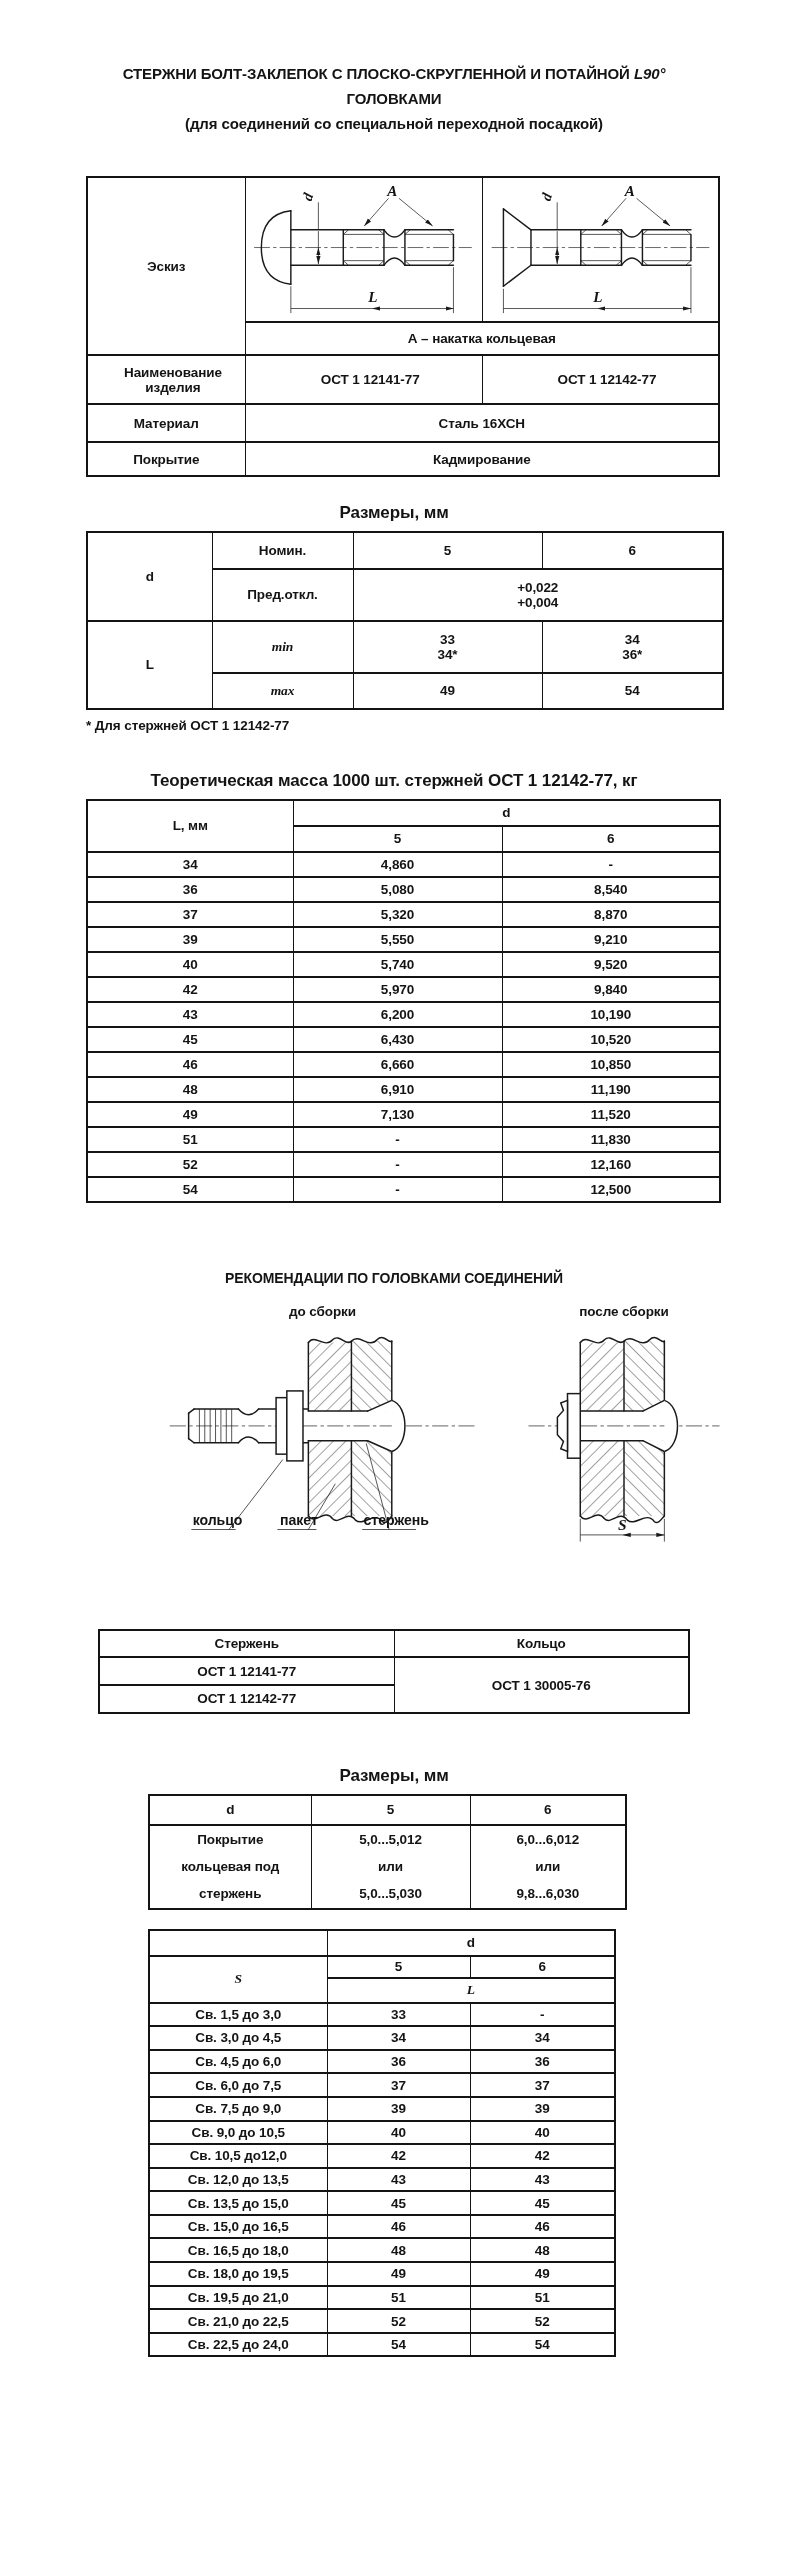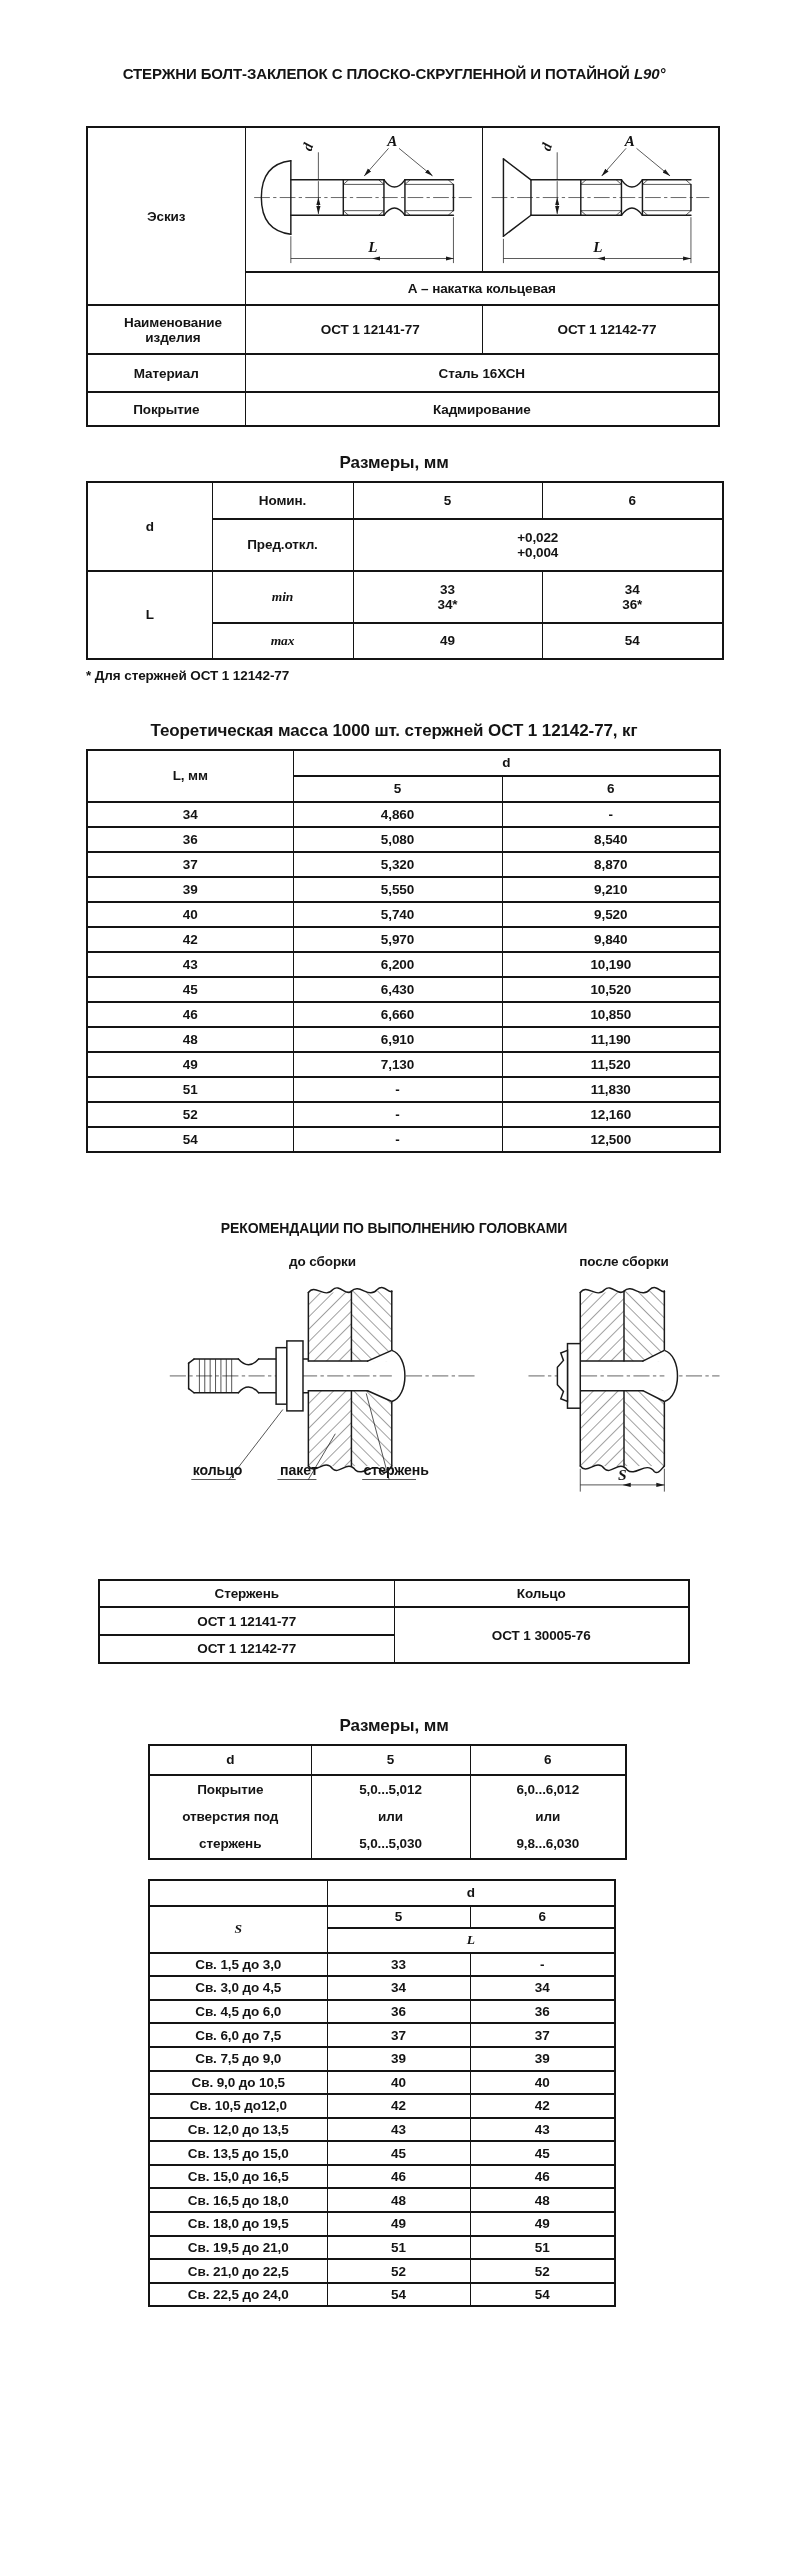--- a/index.html
+++ b/index.html
@@ -85,20 +85,22 @@
   .dimtxt{font-family:"Liberation Serif", serif; font-style:italic; font-weight:700; fill:#141414;}
   .calltxt{font-family:"Liberation Sans", sans-serif; font-weight:700; fill:#141414; font-size:21px;}
 </style>
 </head>
 <body>
 
 <div class="page">
 
   <div class="title-block">
     <div><span>СТЕРЖНИ БОЛТ-ЗАКЛЕПОК С ПЛОСКО-СКРУГЛЕННОЙ И ПОТАЙНОЙ</span> <span class="ital">L90°</span></div>
+    <div>ГОЛОВКАМИ</div>
+    <div>(для соединений со специальной переходной посадкой)</div>
   </div>
 
   <table class="t-sketch">
     <colgroup>
         <col>
         <col>
         <col>
       </colgroup>
     <tbody>
         <tr class="r-sketch">
@@ -370,21 +372,21 @@
         </tr>
 
         <tr>
           <td>54</td>
           <td>-</td>
           <td>12,500</td>
         </tr>
       </tbody>
   </table>
 
-  <div class="rec-heading">РЕКОМЕНДАЦИИ ПО ВЫПОЛНЕНИЮ ГОЛОВКАМИ</div>
+  <div class="rec-heading">РЕКОМЕНДАЦИИ ПО ГОЛОВКАМИ СОЕДИНЕНИЙ</div>
 
   <div class="asm-row">
     <div class="asm-block asm-left">
       <div class="asm-label">до сборки</div>
       <svg width="317" height="222" viewBox="0 0 470 330">
         <defs>
           <pattern id="hl1" patternUnits="userSpaceOnUse" width="13" height="13" patternTransform="rotate(45)">
             <rect width="13" height="13" fill="#ffffff"></rect>
               <line x1="0" y1="0" x2="0" y2="13" stroke="#3a3a3a" stroke-width="1.4"></line>
           </pattern>
@@ -535,21 +537,21 @@
       </colgroup>
     <tbody>
         <tr class="hdr">
       <td>d</td>
       <td>5</td>
       <td>6</td>
     </tr>
     <tr class="data">
       <td>
         <div>Покрытие</div>
-        <div>отверстия под</div>
+        <div>кольцевая под</div>
         <div>стержень</div>
       </td>
       <td>
         <div>5,0...5,012</div>
         <div>или</div>
         <div>5,0...5,030</div>
       </td>
       <td>
         <div>6,0...6,012</div>
         <div>или</div>

